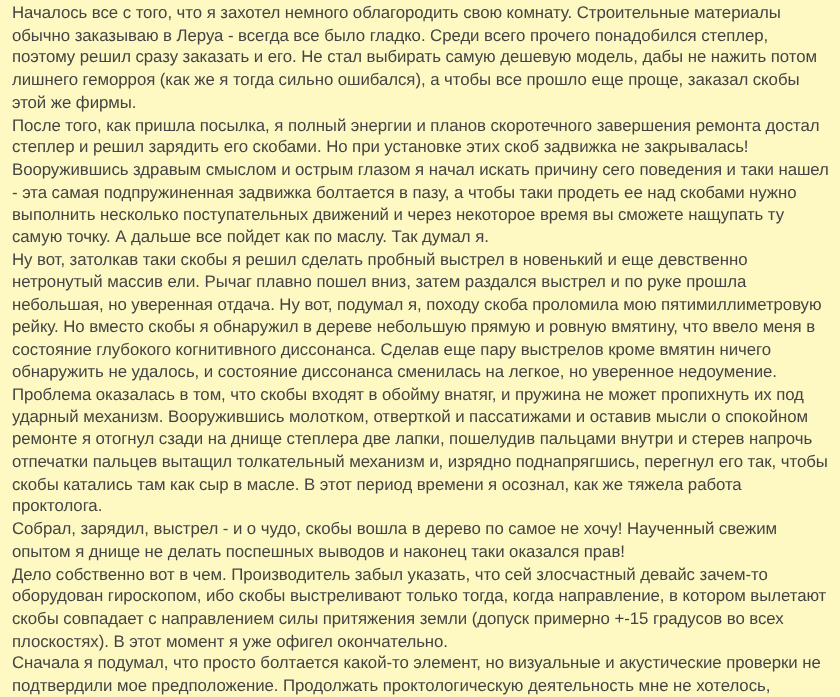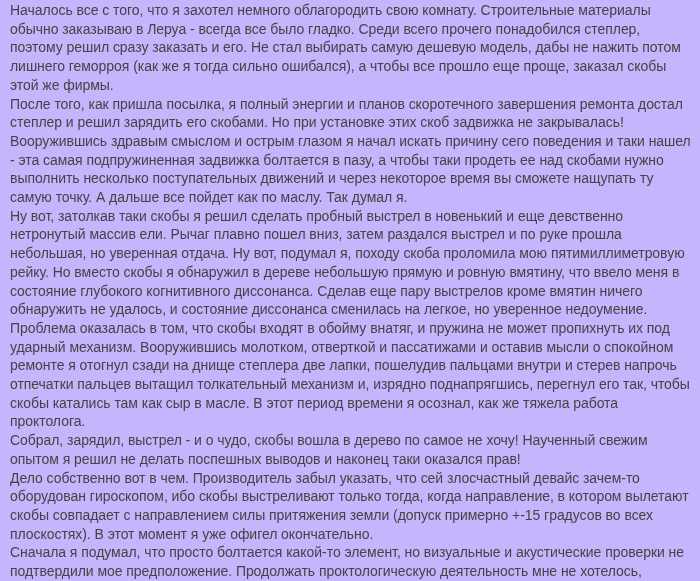--- a/index.html
+++ b/index.html
@@ -4,21 +4,21 @@
 <style>
   html, body {
     margin: 0;
     padding: 0;
     background: #ffffff;
   }
   .page {
     width: 700px;
     height: 581px;
     overflow: hidden;
-    background: #c4b5fd;
+    background: #fef9c3;
     box-sizing: border-box;
     padding: 1px 6px 0 10px;
   }
   .review-body p {
     margin: 0;
     padding: 0;
     font-family: "Liberation Sans", "DejaVu Sans", sans-serif;
     font-size: 14px;
     line-height: 18.7px;
     letter-spacing: -0.05px;
@@ -28,18 +28,18 @@
 </style>
 </head>
 <body>
 
 <div class="page">
   <div class="review-body">
     <p>Началось все с того, что я захотел немного облагородить свою комнату. Строительные материалы обычно заказываю в Леруа - всегда все было гладко. Среди всего прочего понадобился степлер, поэтому решил сразу заказать и его. Не стал выбирать самую дешевую модель, дабы не нажить потом лишнего геморроя (как же я тогда сильно ошибался), а чтобы все прошло еще проще, заказал скобы этой же фирмы.</p>
     <p>После того, как пришла посылка, я полный энергии и планов скоротечного завершения ремонта достал степлер и решил зарядить его скобами. Но при установке этих скоб задвижка не закрывалась! Вооружившись здравым смыслом и острым глазом я начал искать причину сего поведения и таки нашел - эта самая подпружиненная задвижка болтается в пазу, а чтобы таки продеть ее над скобами нужно выполнить несколько поступательных движений и через некоторое время вы сможете нащупать ту самую точку. А дальше все пойдет как по маслу. Так думал я.</p>
     <p>Ну вот, затолкав таки скобы я решил сделать пробный выстрел в новенький и еще девственно нетронутый массив ели. Рычаг плавно пошел вниз, затем раздался выстрел и по руке прошла небольшая, но уверенная отдача. Ну вот, подумал я, походу скоба проломила мою пятимиллиметровую рейку. Но вместо скобы я обнаружил в дереве небольшую прямую и ровную вмятину, что ввело меня в состояние глубокого когнитивного диссонанса. Сделав еще пару выстрелов кроме вмятин ничего обнаружить не удалось, и состояние диссонанса сменилась на легкое, но уверенное недоумение.</p>
     <p>Проблема оказалась в том, что скобы входят в обойму внатяг, и пружина не может пропихнуть их под ударный механизм. Вооружившись молотком, отверткой и пассатижами и оставив мысли о спокойном ремонте я отогнул сзади на днище степлера две лапки, пошелудив пальцами внутри и стерев напрочь отпечатки пальцев вытащил толкательный механизм и, изрядно поднапрягшись, перегнул его так, чтобы скобы катались там как сыр в масле. В этот период времени я осознал, как же тяжела работа проктолога.</p>
-    <p>Собрал, зарядил, выстрел - и о чудо, скобы вошла в дерево по самое не хочу! Наученный свежим опытом я решил не делать поспешных выводов и наконец таки оказался прав!</p>
+    <p>Собрал, зарядил, выстрел - и о чудо, скобы вошла в дерево по самое не хочу! Наученный свежим опытом я днище не делать поспешных выводов и наконец таки оказался прав!</p>
     <p>Дело собственно вот в чем. Производитель забыл указать, что сей злосчастный девайс зачем-то оборудован гироскопом, ибо скобы выстреливают только тогда, когда направление, в котором вылетают скобы совпадает с направлением силы притяжения земли (допуск примерно +-15 градусов во всех плоскостях). В этот момент я уже офигел окончательно.</p>
     <p>Сначала я подумал, что просто болтается какой-то элемент, но визуальные и акустические проверки не подтвердили мое предположение. Продолжать проктологическую деятельность мне не хотелось, поэтому я забил. Гироскоп так гироскоп, век научных разработок, как никак.</p>
 
   </div>
 </div>
 
 </body></html>

